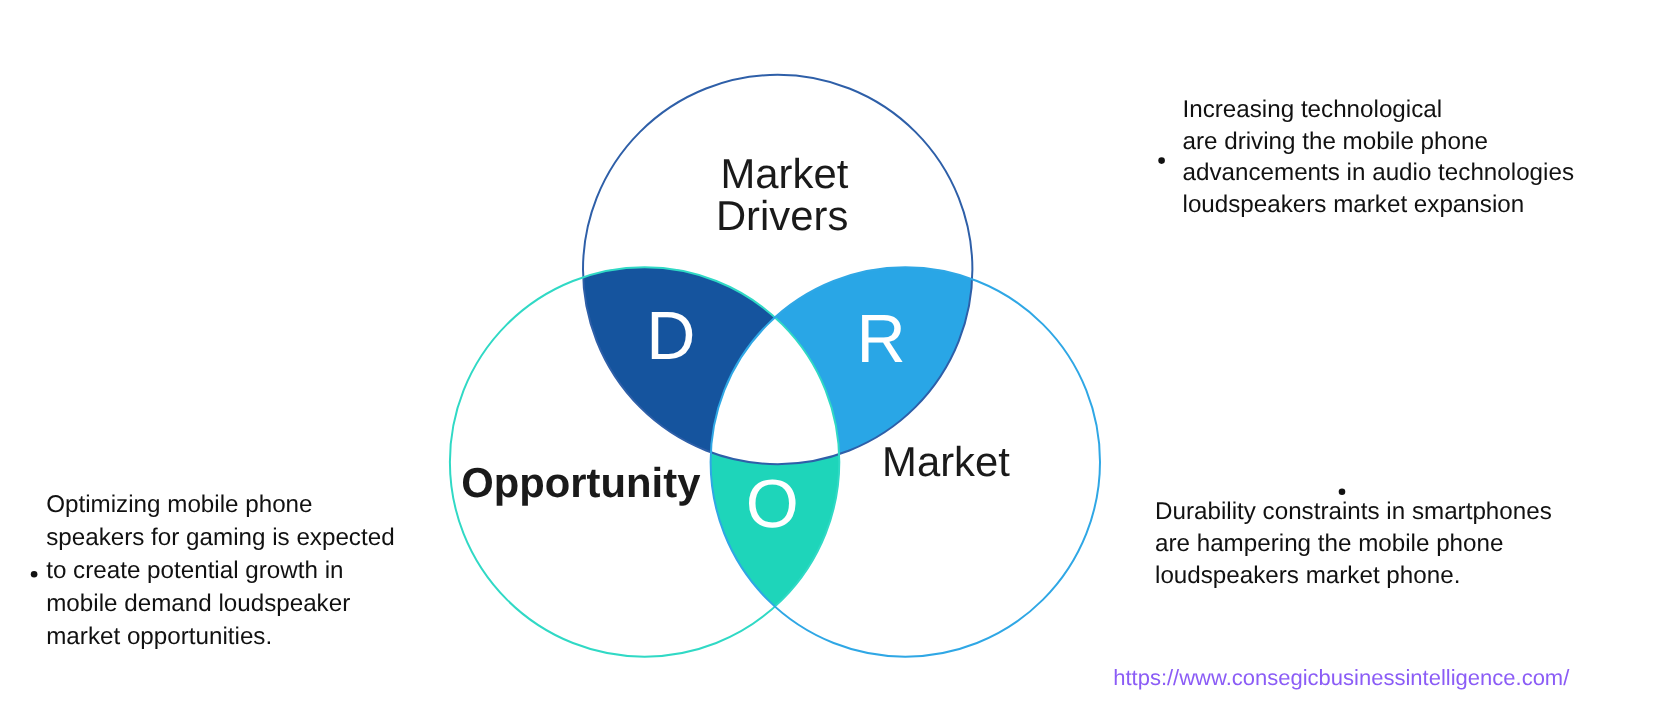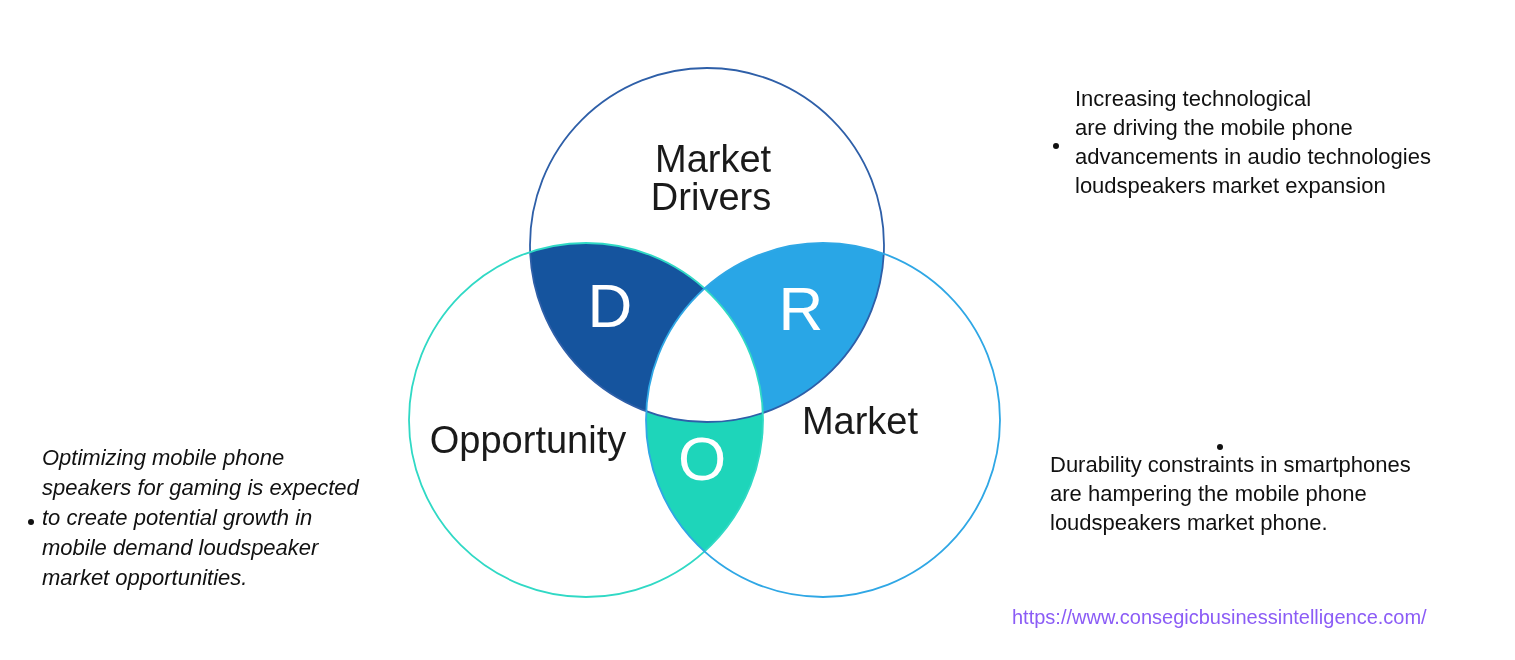--- a/index.html
+++ b/index.html
@@ -49,21 +49,21 @@
   }
   .bullet-dot {
     flex: 0 0 auto;
     width: 6px;
     height: 6px;
     border-radius: 50%;
     background: #111111;
     margin-top: 8px;
   }
   .note-rt .note-lines, .note-rb .note-lines { line-height: 29px; }
-  .note-left .note-lines { line-height: 30px; font-style: italic; }
+  .note-left .note-lines { line-height: 30px; }
   .note-rt .bullet-dot { margin-right: 16px; }
   .note-rb .bullet-dot { margin-right: 21px; }
   .note-left .bullet-dot { margin-right: 8px; }
   .footer-url {
     position: absolute;
     left: 1012px;
     top: 606px;
     color: #8b5cf6;
     font-size: 20px;
     white-space: nowrap;
@@ -105,21 +105,21 @@
     <circle cx="707" cy="245" r="177" fill="none" stroke-width="1.8" stroke="#2E5FA8"></circle>
     <circle cx="586" cy="420" r="177" fill="none" stroke-width="1.8" stroke="#30D9C5"></circle>
     <circle cx="823" cy="420" r="177" fill="none" stroke-width="1.8" stroke="#2FA7E5"></circle>
   </svg>
 
   <div class="circle-label" style="left:711px; top:140px;">
     <div>Market</div>
     <div>Drivers</div>
   </div>
 
-  <div class="circle-label" style="left:528px; top:421px;">
+  <div class="circle-label" style="left:528px; top:421px;font-weight:bold;">
     <div>Opportunity</div>
   </div>
 
   <div class="circle-label" style="left:860px; top:402px;">
     <div>Market</div>
   </div>
 
   <div class="overlap-letter" style="left:610px; top:306px;">D</div>
   <div class="overlap-letter" style="left:801px; top:309px;">R</div>
   <div class="overlap-letter" style="left:702px; top:459px;">O</div>

